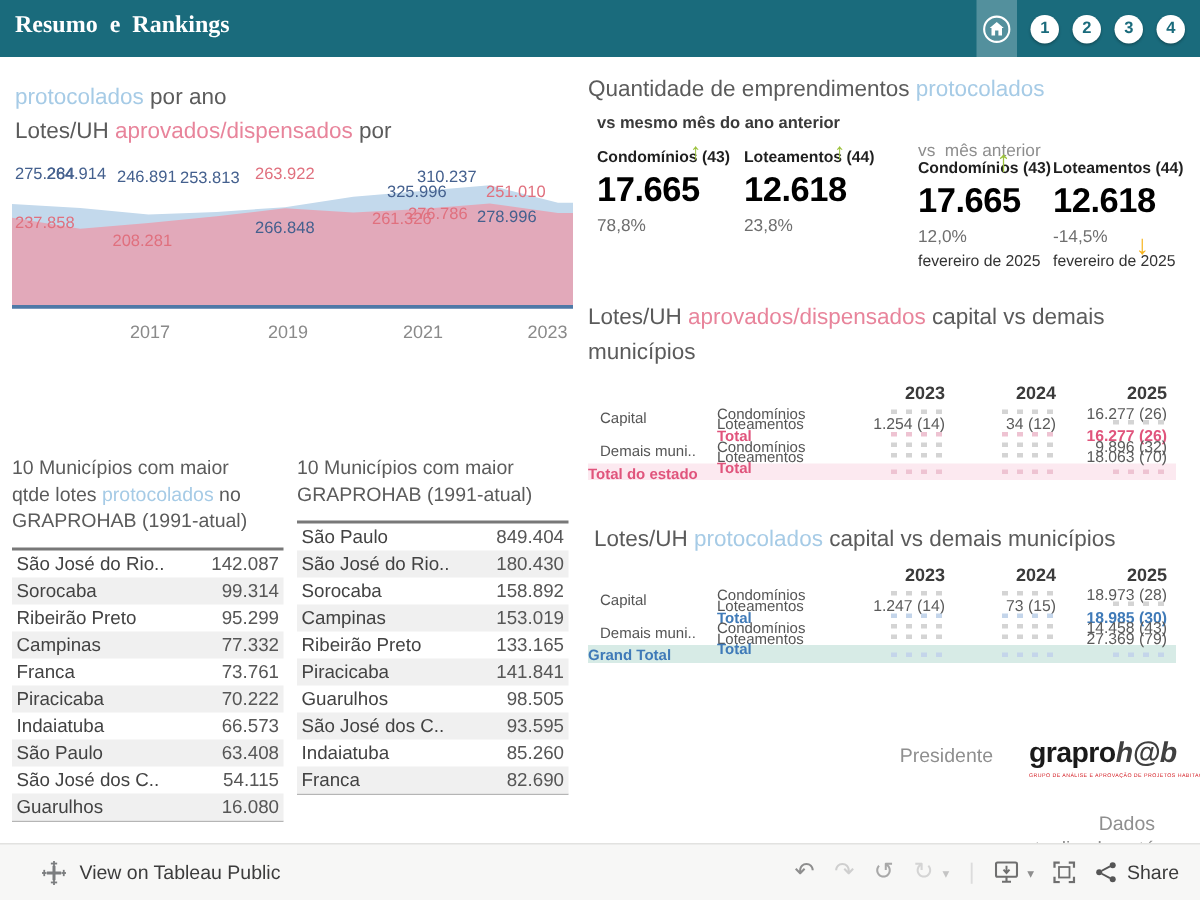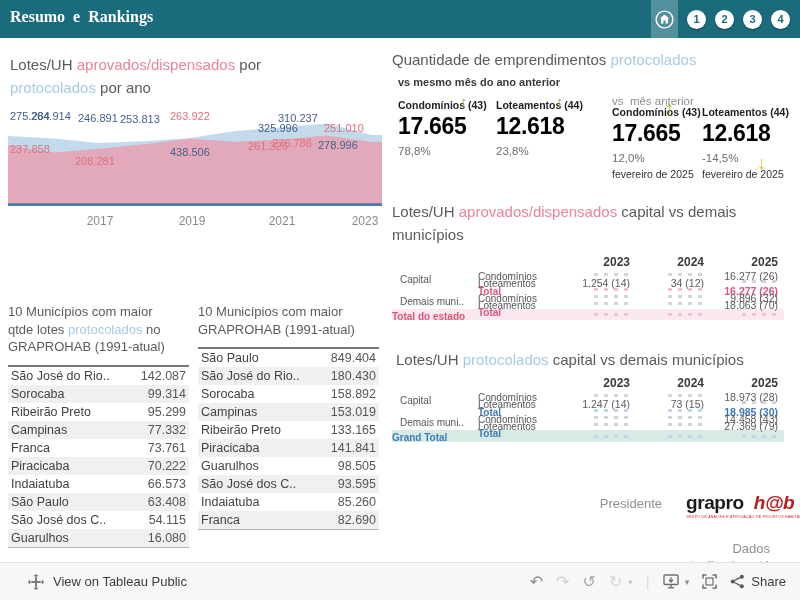--- a/index.html
+++ b/index.html
@@ -52,21 +52,21 @@
   .rank-body{margin-top:9px;border-top:2px solid #787878;border-bottom:1px solid #b5b5b5;}
   .rank-row{height:18px;display:flex;justify-content:space-between;align-items:center;
     font-size:12.5px;color:#424242;padding:0 3px;cursor:default;}
   .rank-row:nth-child(even){background:#f0f0f0;}
   .rank-val{color:#565656;}
   
   .contact{position:absolute;left:402px;top:461px;width:260px;height:80px;overflow:hidden;
     text-align:right;font-size:13px;color:#8f8f8f;line-height:17.2px;white-space:pre;}
   .logo{position:absolute;left:686px;top:492px;width:110px;}
   .logo-main{font-size:19px;font-weight:bold;color:#1a1a1a;letter-spacing:-.4px;}
-  .logo-red{color:#b91c1c;font-style:italic;margin-left:10px;}
+  .logo-red{color:#404040;font-style:italic;}
   .logo-tag{font-size:3.5px;color:#d42027;letter-spacing:.3px;white-space:nowrap;display:flex;align-items:center;gap:1px;}
   .data-note{position:absolute;right:30px;top:540px;width:190px;text-align:right;
     font-size:13px;color:#8f8f8f;line-height:17px;}
   
   .footer{position:absolute;left:0;right:0;bottom:0;height:37px;background:#f7f7f6;border-top:1px solid #e2e2e0;z-index:6;}
   .footer-left{position:absolute;left:28px;top:0;height:100%;display:flex;align-items:center;gap:9px;
     font-size:13px;color:#3c3c3c;cursor:pointer;}
   .footer-right{position:absolute;right:14px;top:0;height:100%;display:flex;align-items:center;gap:13px;}
   .fi{font-size:16px;line-height:1;cursor:pointer;}
   .c1{color:#8e8e8e;} .c2{color:#cfcfcf;} .c3{color:#a8a8a8;} .c4{color:#d4d4d4;}
@@ -88,36 +88,36 @@
       </svg>
     </div>
     <div class="nav-circle">1</div>
     <div class="nav-circle">2</div>
     <div class="nav-circle">3</div>
     <div class="nav-circle">4</div>
   </div>
 </div>
 
 <div class="abs sec-title" style="left:10px;top:53px;">
+  <div><span class="acc-blue">protocolados</span><span> por ano</span></div>
   <div><span>Lotes/UH </span><span class="acc-pink">aprovados/dispensados</span><span> por</span></div>
-  <div><span class="acc-blue">protocolados</span><span> por ano</span></div>
 </div>
 
 <div class="chart-wrap">
   <svg id="area-svg" width="374" height="102">
     <polygon id="poly-blue" points="0.0,30.0 45.5,32.6 91.0,37.0 136.5,35.3 182.0,32.1 227.5,25.1 273.0,21.4 318.5,17.5 364.0,29.1 374,29.1 374,98 0,98" fill="#c3d9ec"></polygon>
     <polygon id="poly-pink" points="0.0,39.2 45.5,46.5 91.0,42.7 136.5,38.2 182.0,32.8 227.5,35.7 273.0,33.4 318.5,29.6 364.0,36.0 374,36.0 374,98 0,98" fill="#e2a9ba"></polygon>
     <line x1="0" y1="98.6" x2="374" y2="98.6" stroke="#4e79a7" stroke-width="2.6"></line>
   </svg>
   <span class="vl vl-b" style="left:2px;top:4px;">275.284</span>
   <span class="vl vl-b" style="left:23px;top:4px;">264.914</span>
   <span class="vl vl-b" style="left:70px;top:6px;">246.891</span>
   <span class="vl vl-b" style="left:112px;top:7px;">253.813</span>
   <span class="vl vl-r" style="left:162px;top:4px;">263.922</span>
-  <span class="vl vl-b" style="left:162px;top:40px;">438.506</span>
+  <span class="vl vl-b" style="left:162px;top:40px;">266.848</span>
   <span class="vl vl-b" style="left:270px;top:6px;">310.237</span>
   <span class="vl vl-b" style="left:250px;top:16px;">325.996</span>
   <span class="vl vl-r" style="left:316px;top:16px;">251.010</span>
   <span class="vl vl-r" style="left:240px;top:34px;">261.326</span>
   <span class="vl vl-r" style="left:264px;top:31px;">276.786</span>
   <span class="vl vl-b" style="left:310px;top:33px;">278.996</span>
   <span class="vl vl-r" style="left:2px;top:37px;">237.858</span>
   <span class="vl vl-r" style="left:67px;top:49px;">208.281</span>
   <span class="xtick" style="left:72px;">2017</span>
   <span class="xtick" style="left:164px;">2019</span>

